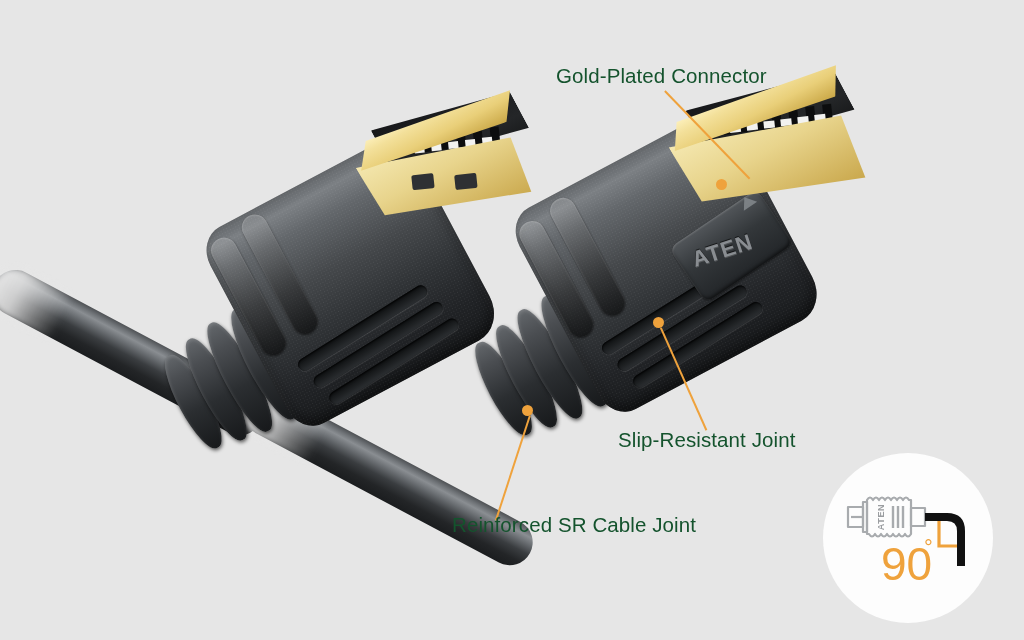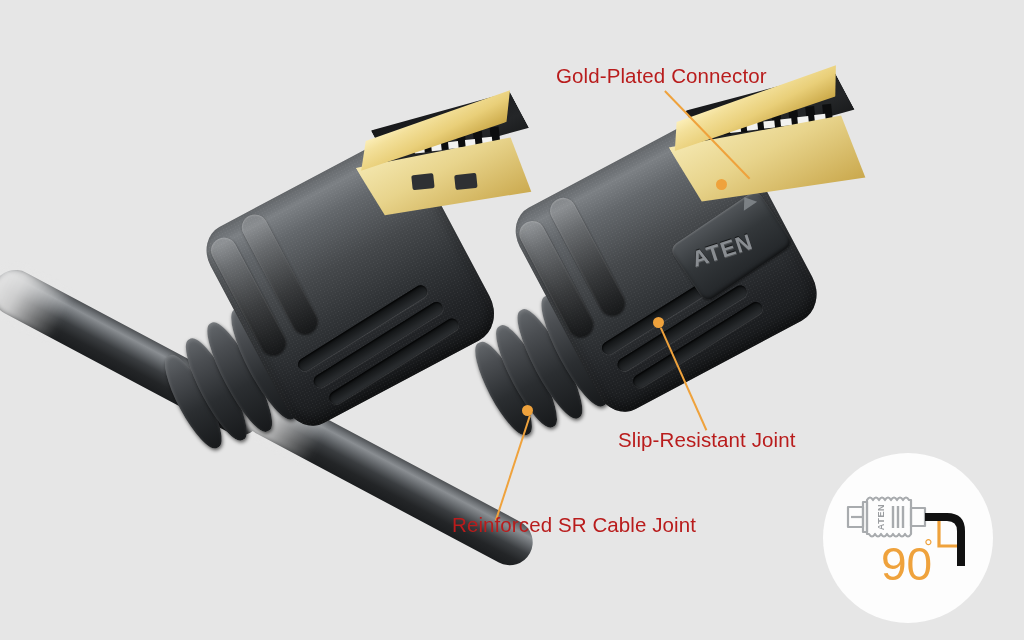--- a/index.html
+++ b/index.html
@@ -14,21 +14,21 @@
     position: relative;
     width: 1024px;
     height: 640px;
     overflow: hidden;
     background: #e6e6e6;
   }
 
   
   .callout-label {
     position: absolute;
-    color: #b91c1c;
+    color: #14532d;
     font-size: 20.5px;
     font-weight: 400;
     letter-spacing: .1px;
     white-space: nowrap;
   }
   .callout-line {
     position: absolute;
     background: #EFA23C;
     transform-origin: 0 50%;
     height: 1.7px;

